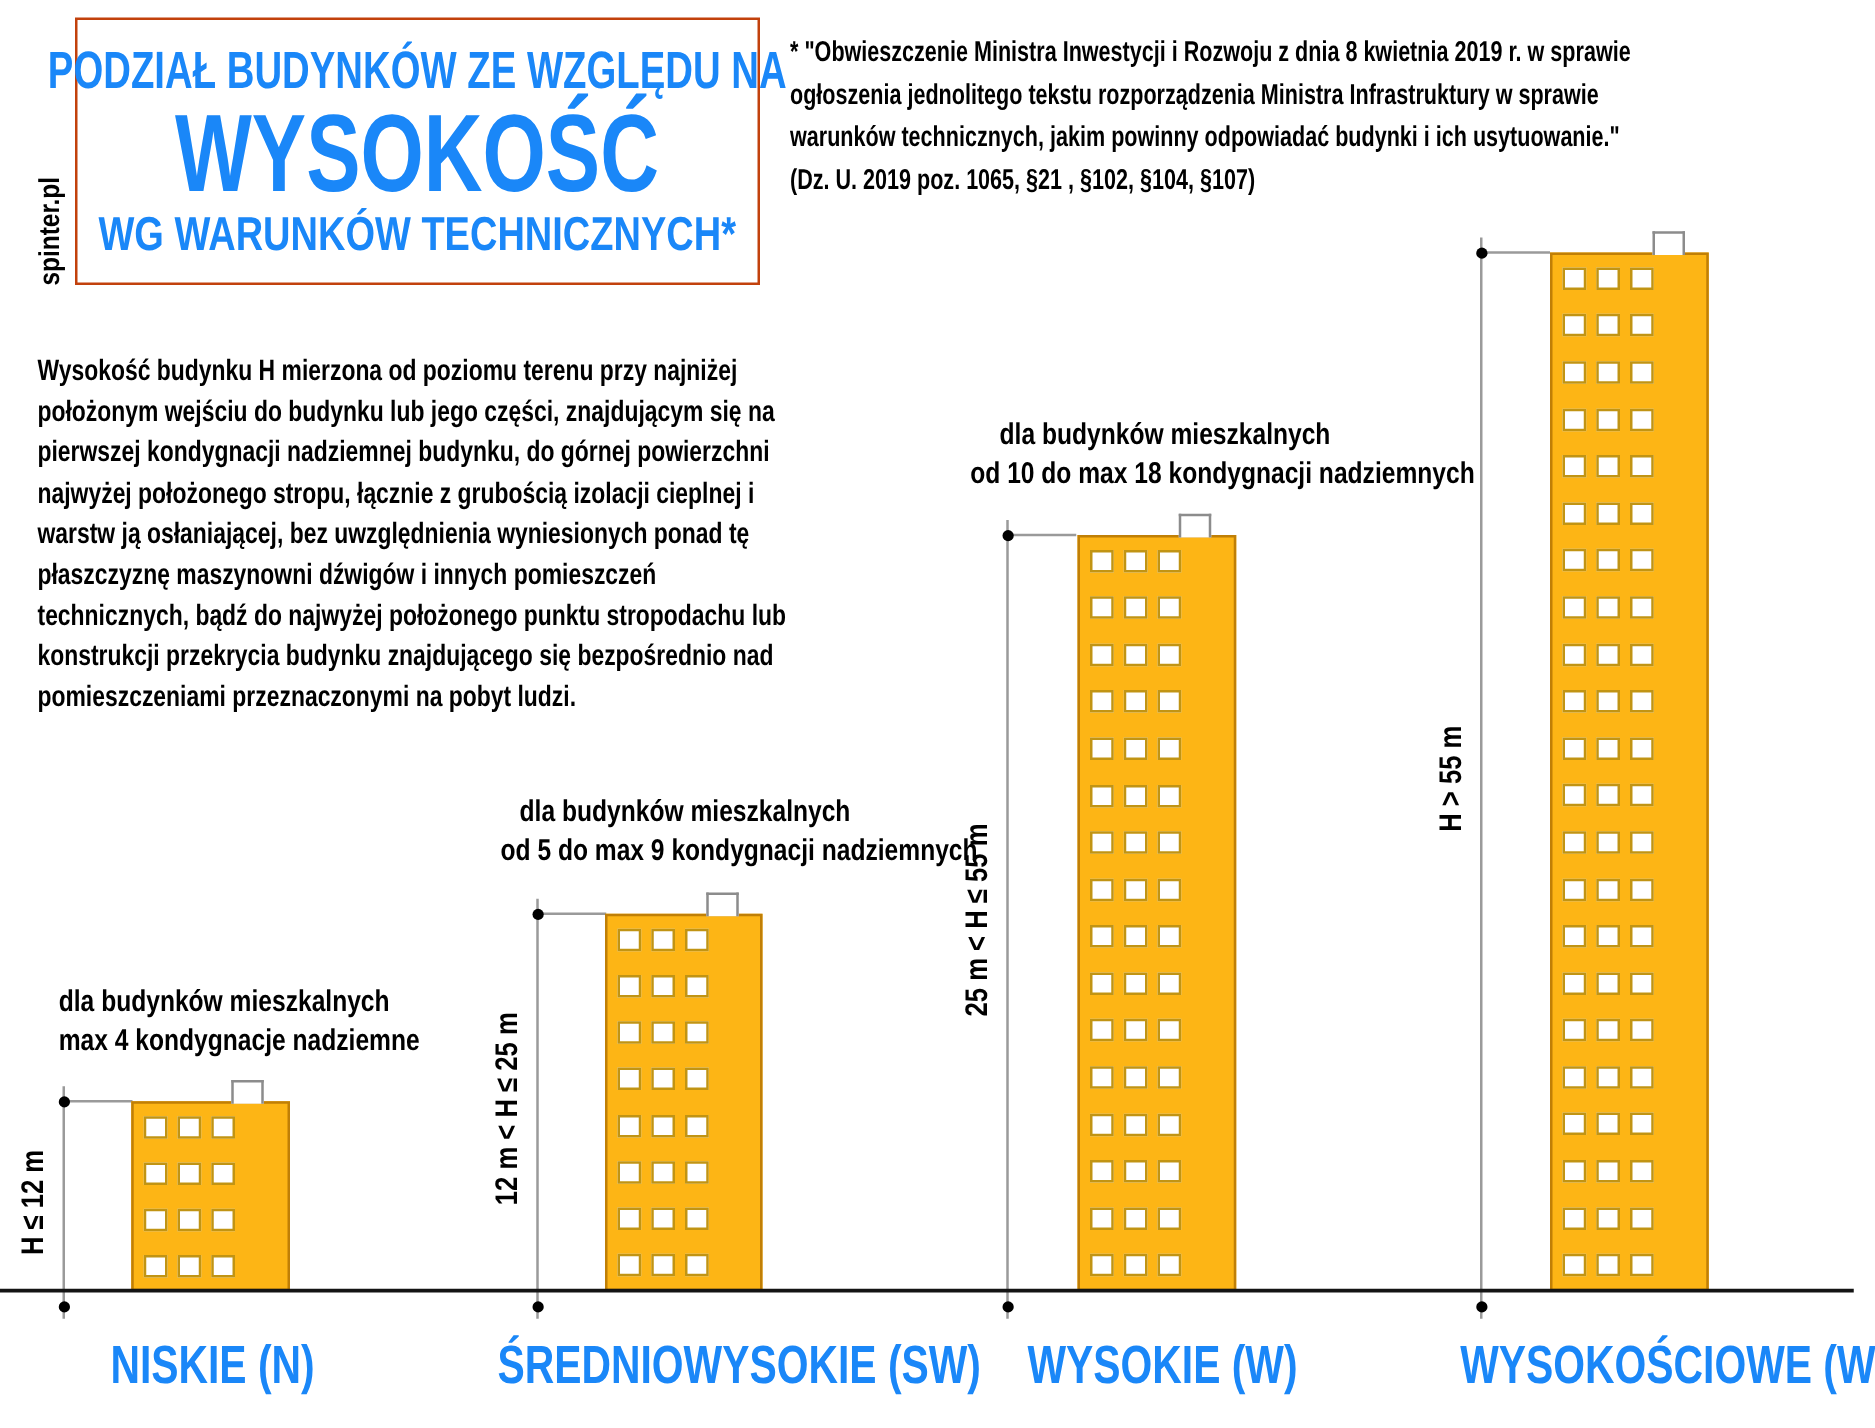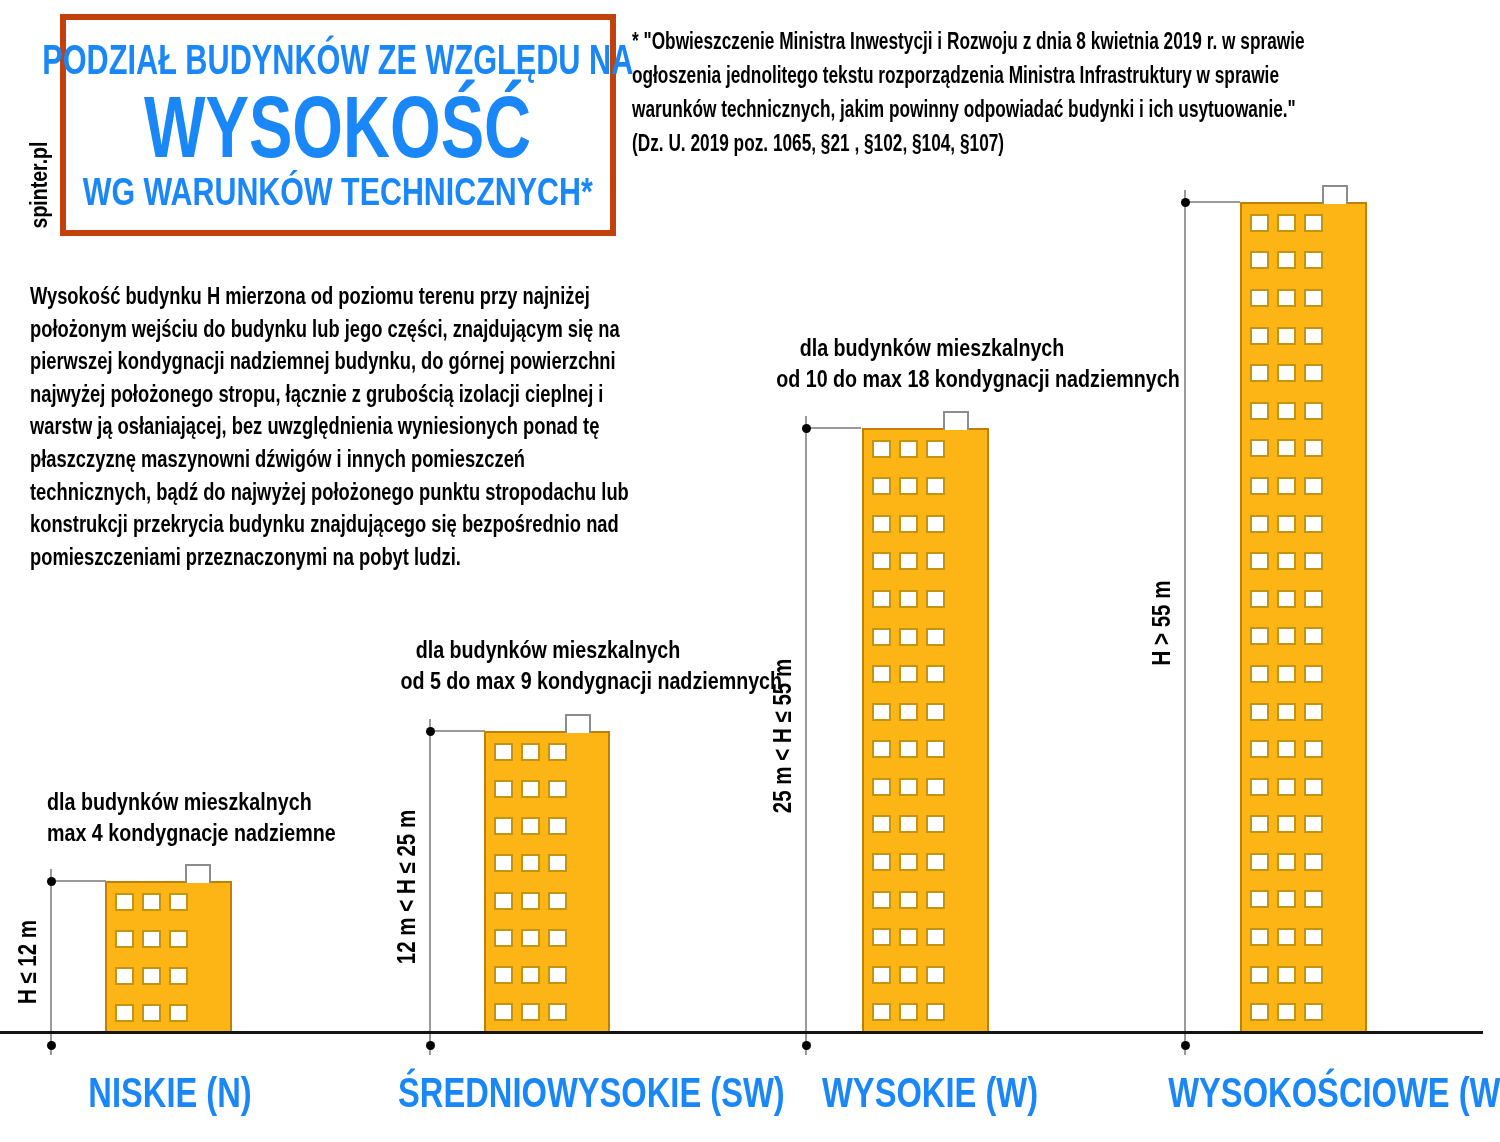--- a/index.html
+++ b/index.html
@@ -9,21 +9,21 @@
   }
   
   .brand{
     position:absolute;left:-22px;top:170px;width:122px;height:30px;line-height:30px;
     text-align:center;font-size:23px;color:#000;
     transform:rotate(-90deg) scaleX(0.85);
   }
   
   .title-box{
     position:absolute;left:60px;top:14px;width:544px;height:210px;
-    border:6px solid #c2410c;background:#fff;
+    border:2px solid #c2410c;background:#fff;
     display:flex;flex-direction:column;align-items:center;justify-content:center;
     color:var(--accent);text-align:center;
   }
   .title-l1{font-size:42px;transform:scaleX(0.73);white-space:nowrap;}
   .title-l2{font-size:88px;line-height:0.98;transform:scaleX(0.74);white-space:nowrap;}
   .title-l3{font-size:38px;transform:scaleX(0.80);white-space:nowrap;}
   
   .note{
     position:absolute;left:632px;top:24px;width:1140px;
     font-size:23px;line-height:34px;white-space:pre;

